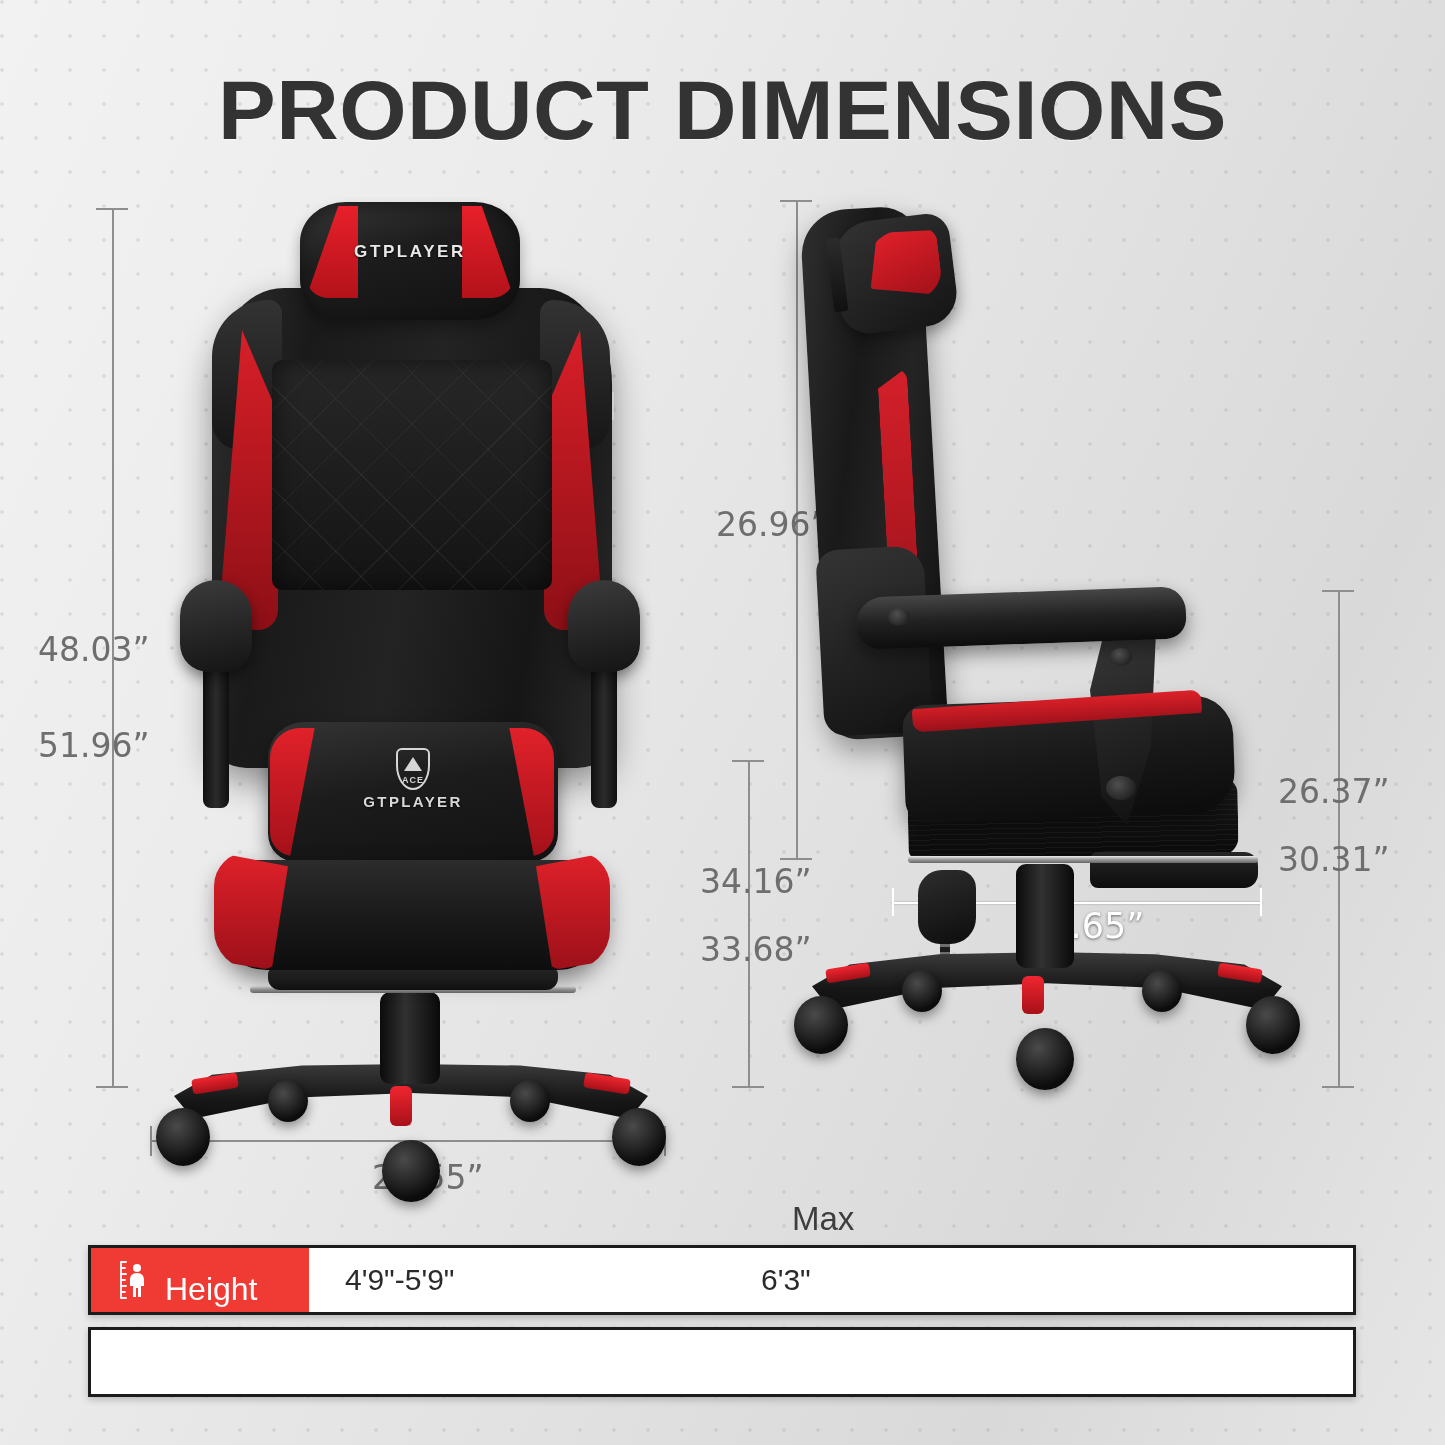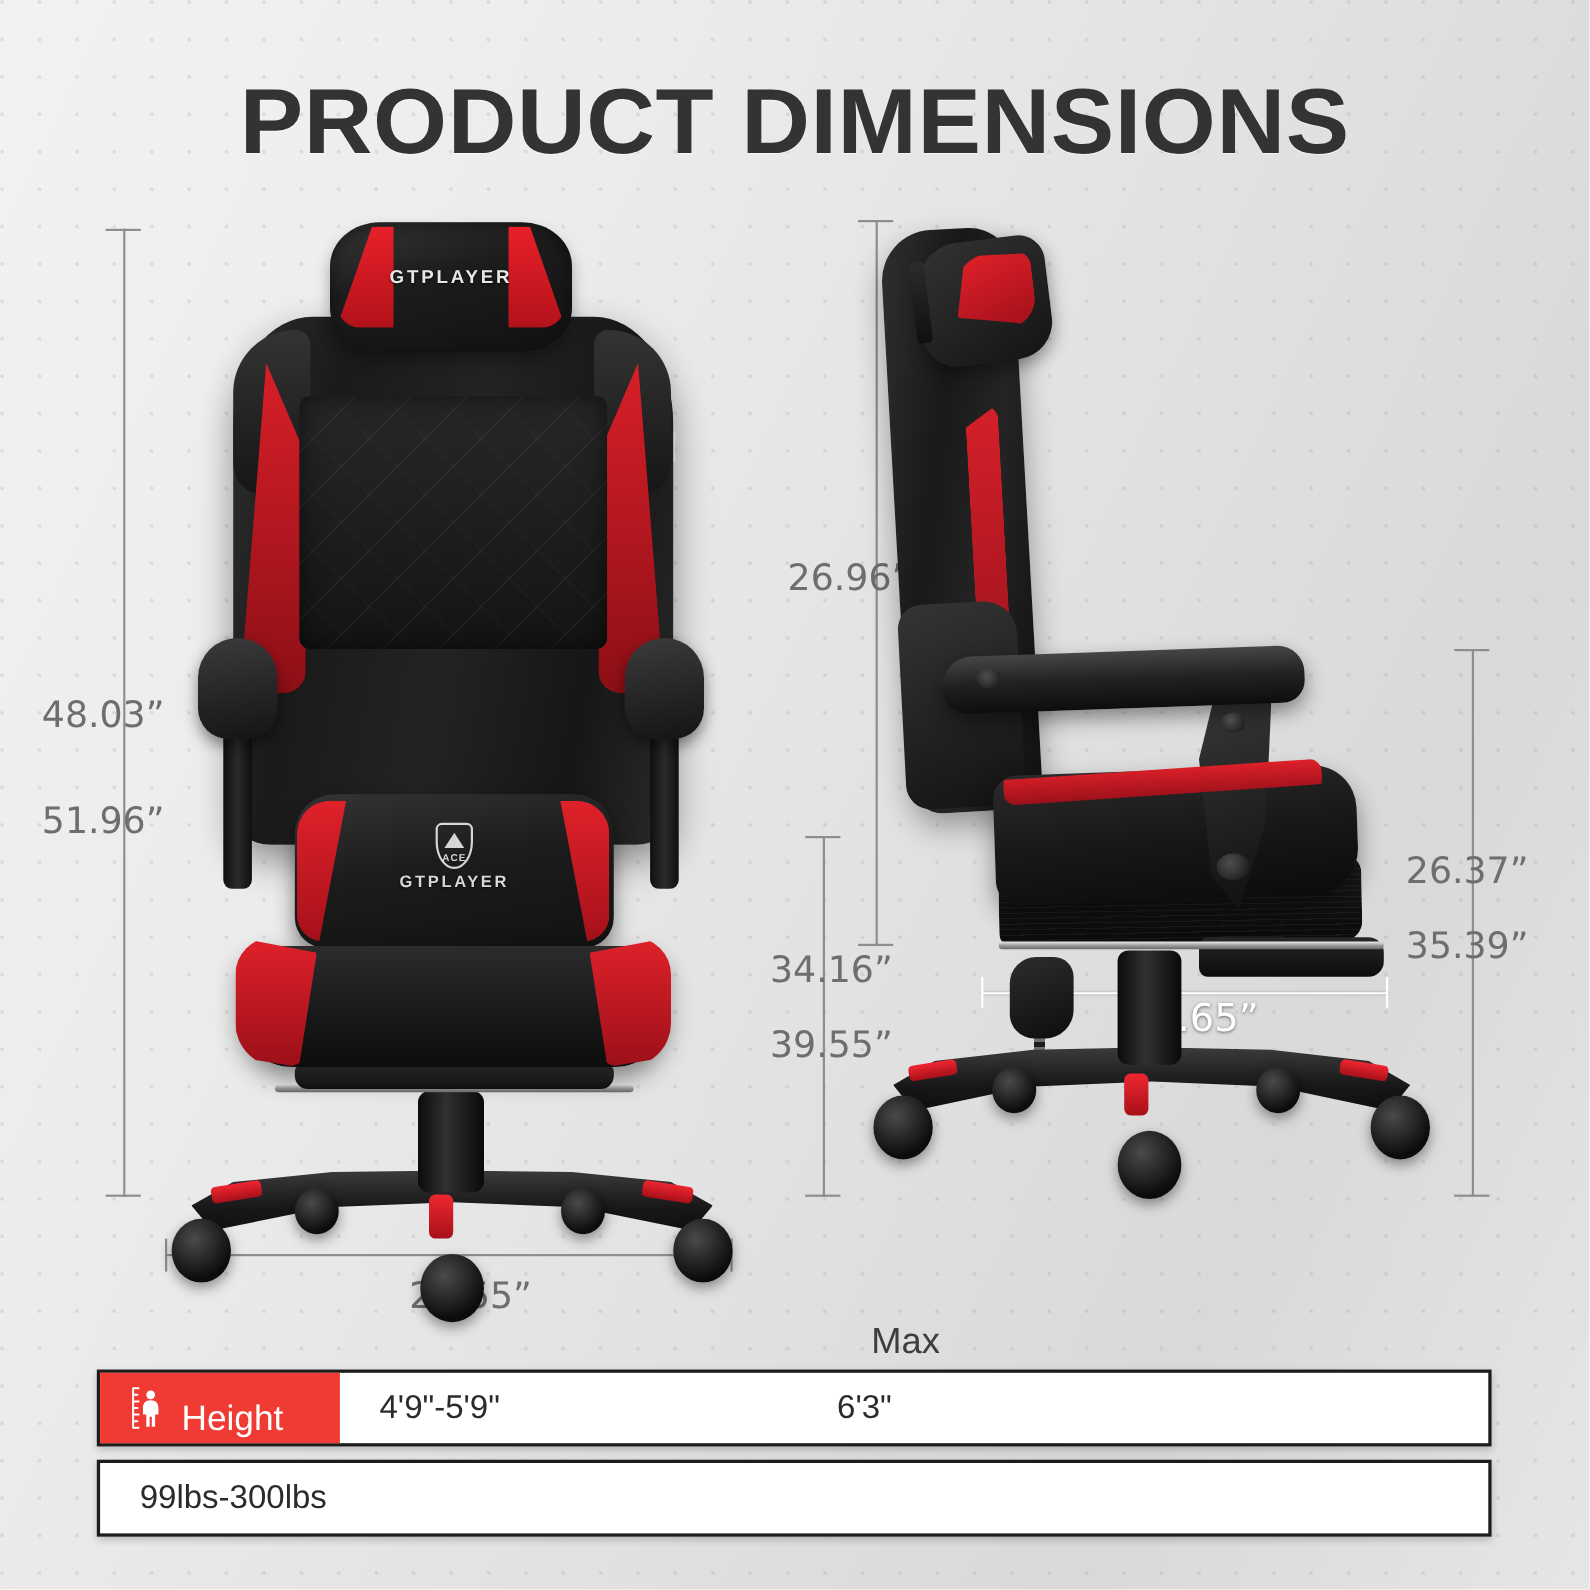--- a/index.html
+++ b/index.html
@@ -348,27 +348,27 @@
 
   <div class="vline" style="left:796px;top:200px;height:660px;"></div>
   <div class="cap" style="left:780px;top:200px;width:32px;height:2px;"></div>
   <div class="cap" style="left:780px;top:858px;width:32px;height:2px;"></div>
   <div class="dim" style="left:716px;top:505px;">26.96”</div>
 
   <div class="vline" style="left:748px;top:760px;height:328px;"></div>
   <div class="cap" style="left:732px;top:760px;width:32px;height:2px;"></div>
   <div class="cap" style="left:732px;top:1086px;width:32px;height:2px;"></div>
   <div class="dim" style="left:700px;top:862px;">34.16”</div>
-  <div class="dim" style="left:700px;top:930px;">39.55”</div>
+  <div class="dim" style="left:700px;top:930px;">33.68”</div>
 
   <div class="vline" style="left:1338px;top:590px;height:498px;"></div>
   <div class="cap" style="left:1322px;top:590px;width:32px;height:2px;"></div>
   <div class="cap" style="left:1322px;top:1086px;width:32px;height:2px;"></div>
   <div class="dim" style="left:1278px;top:772px;">26.37”</div>
-  <div class="dim" style="left:1278px;top:840px;">35.39”</div>
+  <div class="dim" style="left:1278px;top:840px;">30.31”</div>
 
   <div class="hline w" style="left:892px;top:902px;width:370px;"></div>
   <div class="cap w" style="left:892px;top:888px;width:2px;height:28px;"></div>
   <div class="cap w" style="left:1260px;top:888px;width:2px;height:28px;"></div>
   <div class="dim white" style="left:1026px;top:906px;">19.65”</div>
 
   <div class="tbl-head" style="left:792px;top:1200px;">Max</div>
 
   <div class="spec-row" style="top:1245px;">
     <div class="spec-badge">
@@ -377,16 +377,15 @@
         <circle cx="20" cy="8" r="4" fill="#fff"></circle>
         <path d="M20 13 C15 13 13 16 13 20 L13 26 L16 26 L16 37 L19 37 L19 28 L21 28 L21 37 L24 37 L24 26 L27 26 L27 20 C27 16 25 13 20 13 Z" fill="#fff"></path>
       </svg>
       <span class="lbl">Height</span>
     </div>
     <div class="spec-cell rec">4'9"-5'9"</div>
     <div class="spec-cell max">6'3"</div>
   </div>
 
   <div class="spec-row" style="top:1327px;">
-    <div class="spec-cell rec">99lbs-300lbs</div>
   </div>
 
 </div>
 
 </body></html>

